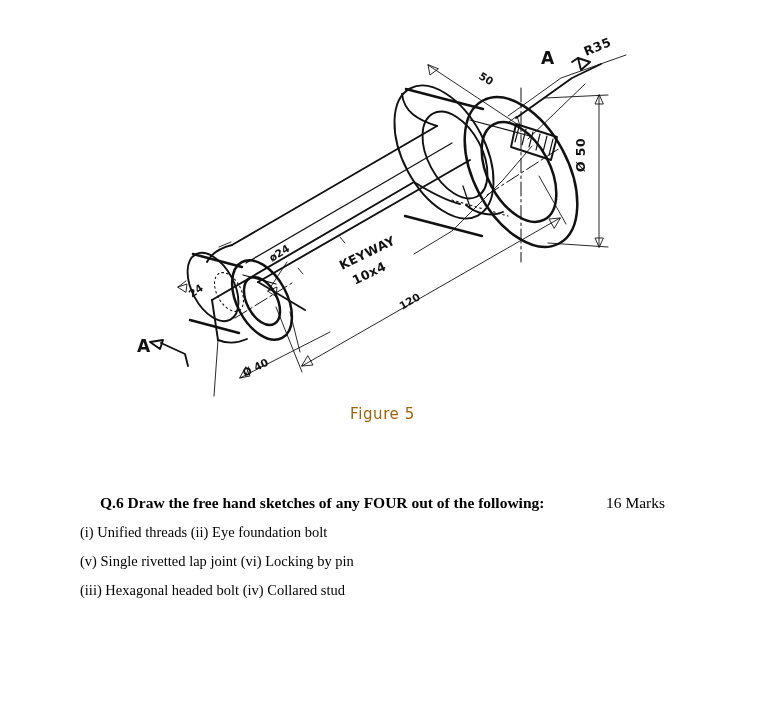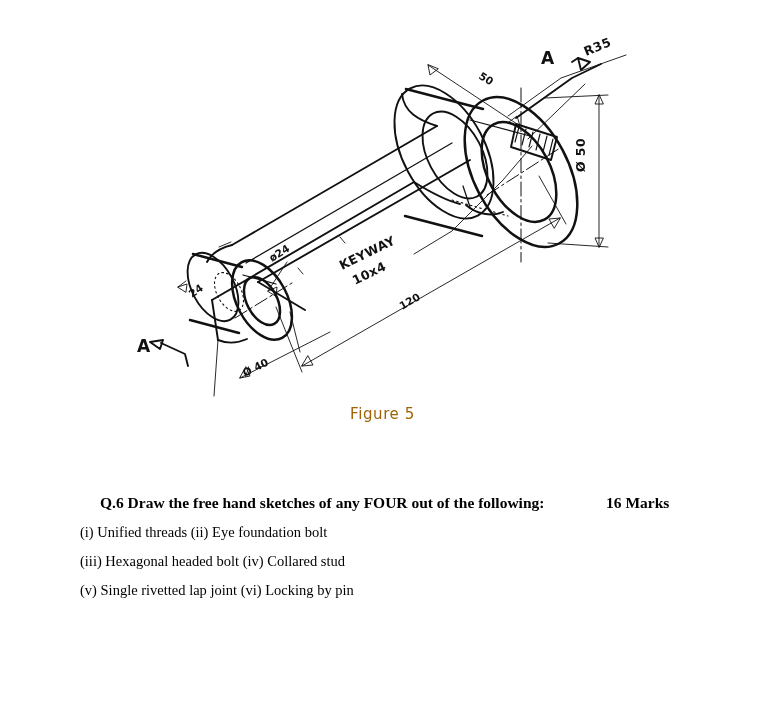--- a/index.html
+++ b/index.html
@@ -59,21 +59,21 @@
     font-size: 15.5px;
     font-weight: bold;
     line-height: 30px;
     white-space: nowrap;
   }
   .q-marks {
     position: absolute;
     left: 606px;
     top: 0;
     font-size: 15.5px;
-    font-weight: bold;
+    font-weight: normal;
     line-height: 30px;
   }
   .q-item {
     padding-left: 80px;
     font-size: 14.5px;
     line-height: 29px;
     white-space: nowrap;
     font-family: Liberation Serif, serif;
   }
   
@@ -277,17 +277,17 @@
   </div>
 
   <div id="question-block">
 
     <div class="q-head">
       <span>Q.6 Draw the free hand sketches of any FOUR out of the following:</span>
       <span class="q-marks">16 Marks</span>
     </div>
 
     <div class="q-item">(i) Unified threads (ii) Eye foundation bolt</div>
+    <div class="q-item">(v) Single rivetted lap joint (vi) Locking by pin</div>
     <div class="q-item">(iii) Hexagonal headed bolt (iv) Collared stud</div>
-    <div class="q-item">(v) Single rivetted lap joint (vi) Locking by pin</div>
   </div>
 
 </div>
 
 </body></html>

